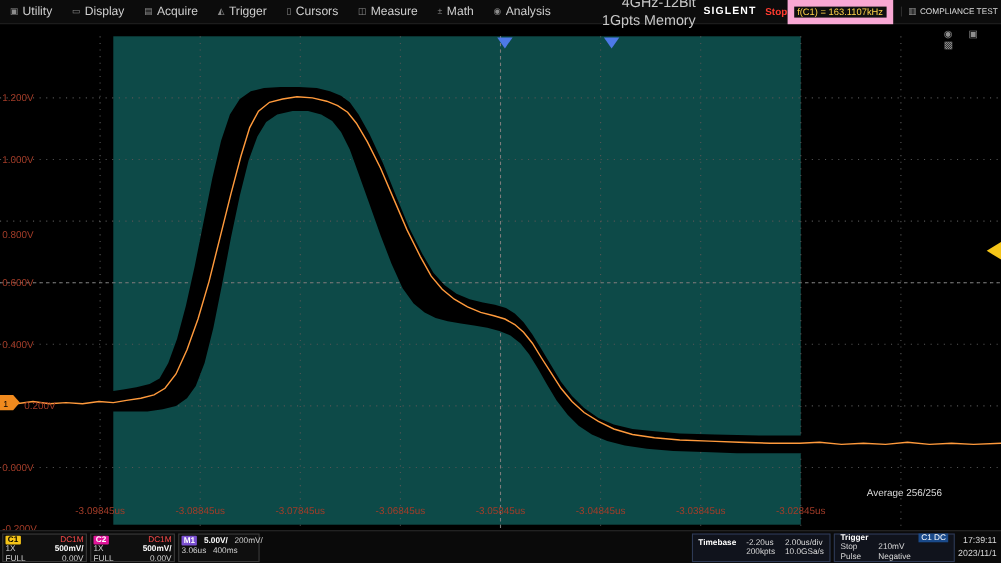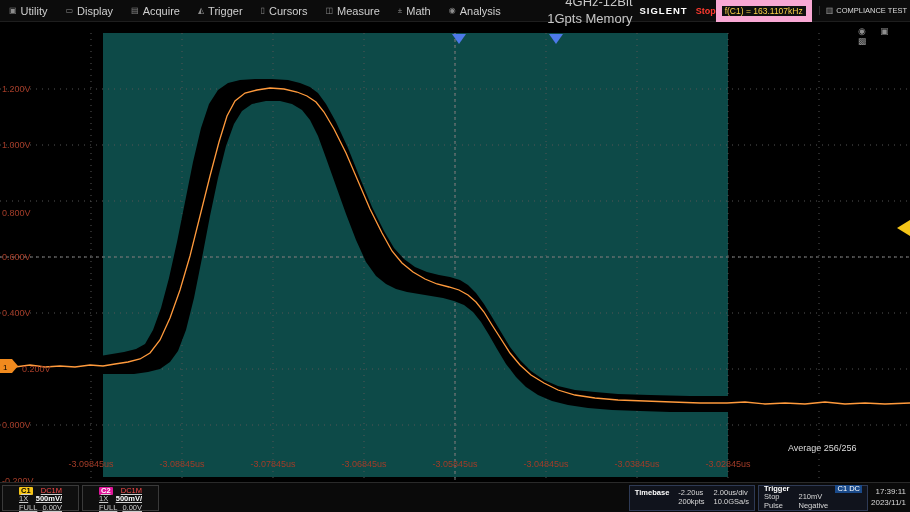--- a/index.html
+++ b/index.html
@@ -29,21 +29,21 @@
   .y-label{position:absolute;left:2px;font-size:9px;color:#a33c28;z-index:3;}
   .x-label{position:absolute;font-size:9px;color:#a33c28;transform:translateX(-50%);z-index:3;}
   .avg-label{position:absolute;left:788px;top:443px;font-size:9px;color:#dcdcdc;z-index:3;}
   .corner-icons{position:absolute;left:858px;top:26px;font-size:9px;color:#8f8f8f;letter-spacing:6px;z-index:3;}
 
   
   #bottombar{position:absolute;top:482px;left:0;width:910px;height:30px;background:#0a0a0a;
              border-top:1px solid #2a2a2a;display:flex;align-items:center;gap:3px;
              padding:1px 2px;box-sizing:border-box;z-index:6;}
   .chbox{width:77px;height:26px;border:1px solid #3a3a3a;background:#0f0f0f;font-size:7.5px;
-         color:#cfcfcf;padding:1px 16px;box-sizing:border-box;line-height:1.15;text-decoration:underline;}
+         color:#cfcfcf;padding:1px 2px;box-sizing:border-box;line-height:1.15;}
   .chbox .r{display:flex;justify-content:space-between;}
   .chip{font-weight:bold;font-size:7.5px;padding:0 2px;border-radius:1px;}
   .coupling{color:#ff4b4b;}
   .bold{color:#fff;font-weight:bold;}
   #m1box{width:74px;height:26px;border:1px solid #3a3a3a;background:#0f0f0f;font-size:7.5px;
          color:#cfcfcf;padding:1px 2px;box-sizing:border-box;line-height:1.3;}
   #m1box .r{display:flex;gap:6px;align-items:center;}
   .spacer{flex:1;}
   .tbox{height:26px;border:1px solid #2e3a55;background:#10131c;color:#d8d8d8;font-size:7.5px;
         padding:1px 5px;box-sizing:border-box;line-height:1.15;}
@@ -188,20 +188,31 @@
             <span>1X</span>
             <span class="bold">500mV/</span>
           </div>
           <div class="r">
             <span>FULL</span>
             <span>0.00V</span>
           </div>
         </div>
       </div>
 
+    <div id="m1box">
+      <div class="r">
+        <span class="chip" id="m1chip" style="background: rgb(122, 79, 208); color: rgb(255, 255, 255);">M1</span>
+        <span class="bold">5.00V/</span>
+        <span>200mV/</span>
+      </div>
+      <div class="r">
+        <span>3.06us</span>
+        <span>400ms</span>
+      </div>
+    </div>
 
     <div class="spacer"></div>
 
     <div class="tbox" id="timebase-box">
       <span class="tb-title">Timebase</span>
       <span>-2.20us</span>
       <span>2.00us/div</span>
       <span></span>
       <span>200kpts</span>
       <span>10.0GSa/s</span>

